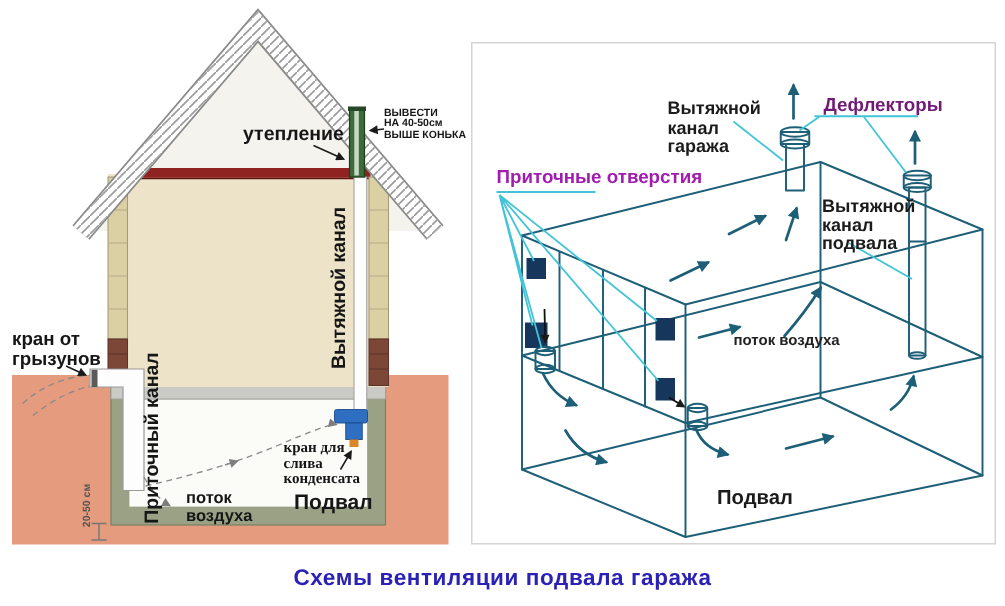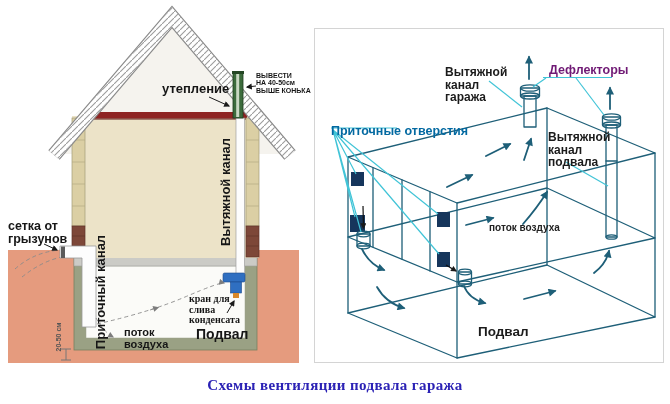--- a/index.html
+++ b/index.html
@@ -18,21 +18,20 @@
   }
   .tl  { stroke:var(--teal-line,#1e5f78); fill:none; stroke-width:1.3; stroke-linecap:round; stroke-linejoin:round; }
   .tl2 { stroke:var(--teal-line,#1e5f78); fill:none; stroke-width:1.8; stroke-linecap:round; }
   .cy  { stroke:var(--cyan-leader,#41c4d7); fill:none; stroke-width:1.2; }
   .blk { stroke:#1a1a1a; fill:none; stroke-width:1; }
   .dash{ stroke:#8a8a8a; fill:none; stroke-width:0.9; stroke-dasharray:4 3; }
   #caption {
     position:absolute; left:0; right:0; top:377px; text-align:center;
     font-weight:bold; font-size:15px; letter-spacing:0.4px;
     color:var(--caption,#2b22b5);
-    font-family:Liberation Serif, serif;
   }
 </style>
 </head>
 <body>
 
 <div id="stage">
 
 <svg width="670" height="404" viewBox="0 0 670 404">
   <defs>
     <pattern id="hatch" width="6" height="6" patternUnits="userSpaceOnUse">
@@ -193,35 +192,35 @@
     </g>
   </g>
 </svg>
 
 <div class="lbl" style="left:162px; top:82px; font-size:13px;">утепление</div>
 <div class="lbl" style="left:256px; top:72px; font-size:7px; line-height:7.4px;">ВЫВЕСТИ
 НА 40-50см
 ВЫШЕ КОНЬКА</div>
 <div class="lbl vtext" style="left:171px; top:185px; width:110px; height:14px; font-size:13px;">Вытяжной канал</div>
 <div class="lbl vtext" style="left:46px; top:285px; width:110px; height:14px; font-size:13px;">Приточный канал</div>
-<div class="lbl" style="left:8px; top:220px; font-size:12.5px;">сетка от
+<div class="lbl" style="left:8px; top:220px; font-size:12.5px;">кран от
 грызунов</div>
 <div class="lbl" style="left:124px; top:291px; font-size:11px;margin-top:36px;">поток
 воздуха</div>
 <div class="lbl" style="left:189px; top:294px; font-size:10px;font-family:Liberation Serif, serif;">кран для
 слива
 конденсата</div>
 <div class="lbl" style="left:196px; top:327px; font-size:14px;">Подвал</div>
 <div class="lbl vtext" style="left:41px; top:333px; width:36px; height:8px; font-size:7px; color:#555;">20-50 см</div>
 
 <div class="lbl" style="left:445px; top:66px; font-size:12px; color:#1b1b1b;">Вытяжной
 канал
 гаража</div>
 <div class="lbl" style="left:549px; top:64px; font-size:12.5px; color:#701a75;">Дефлекторы</div>
-<div class="lbl" style="left:331px; top:125px; font-size:12.5px; color:#0369a1;">Приточные отверстия</div>
+<div class="lbl" style="left:331px; top:112px; font-size:12.5px; color:#a21caf;">Приточные отверстия</div>
 <div class="lbl" style="left:548px; top:131px; font-size:12px; color:#1b1b1b;">Вытяжной
 канал
 подвала</div>
 <div class="lbl" style="left:489px; top:223px; font-size:10px; color:#222;">поток воздуха</div>
 <div class="lbl" style="left:478px; top:325px; font-size:13.5px; color:#1b1b1b;">Подвал</div>
 
 <div id="caption">Схемы вентиляции подвала гаража</div>
 
 </div>
 

